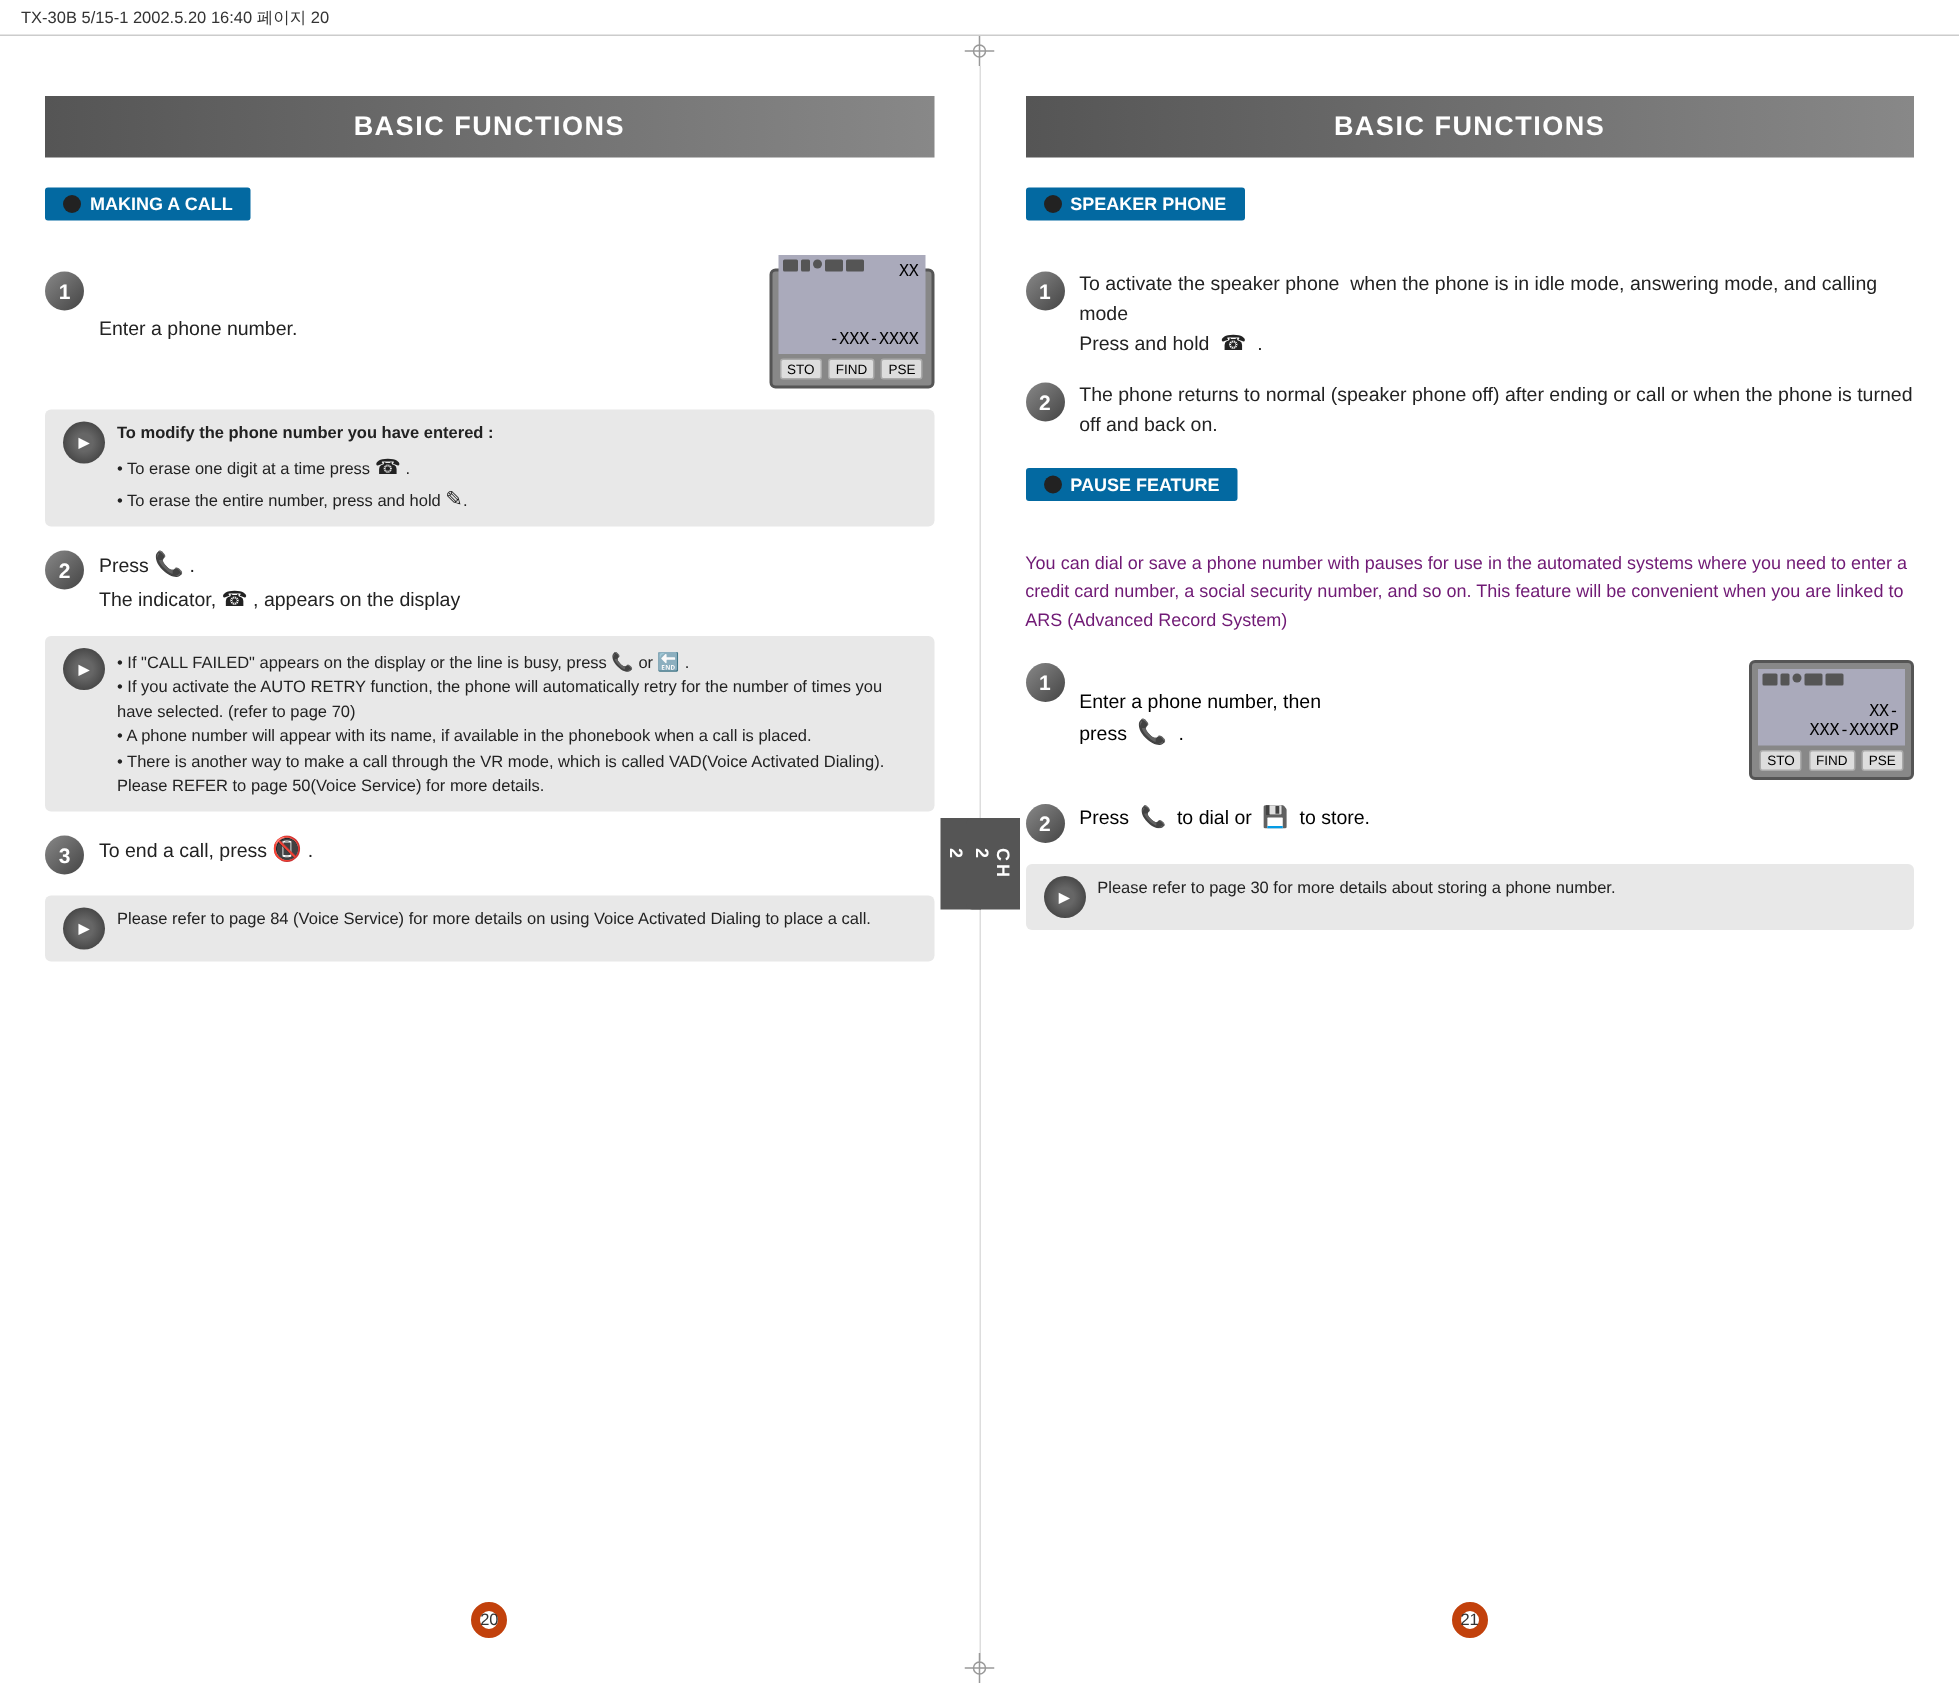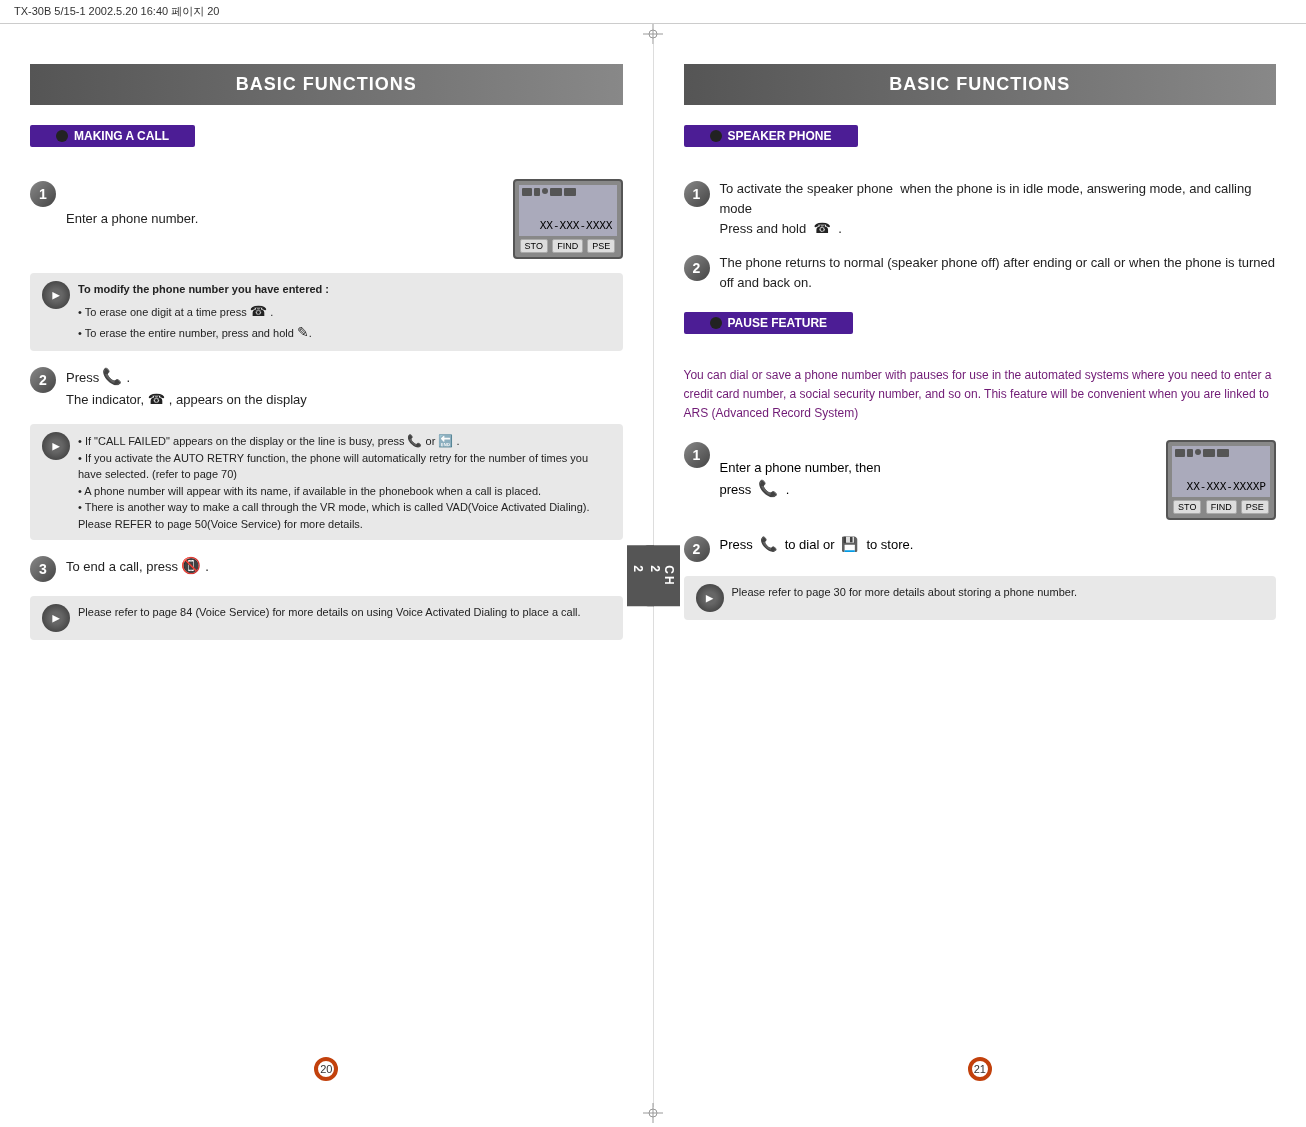--- a/index.html
+++ b/index.html
@@ -37,25 +37,25 @@
       font-size: 18px;
       font-weight: bold;
       text-align: center;
       padding: 10px 16px;
       margin-bottom: 20px;
       letter-spacing: 1px;
     }
     .section-header {
       display: inline-flex;
       align-items: center;
-      background: #4c1d95;
+      background: #0369a1;
       color: #fff;
       font-size: 12px;
       font-weight: bold;
-      padding: 4px 26px;
+      padding: 4px 12px;
       margin-bottom: 16px;
       border-radius: 2px;
       text-align: center;
     }
     .section-header .dot {
       width: 12px;
       height: 12px;
       background: #222;
       border-radius: 50%;
       margin-right: 6px;
@@ -135,20 +135,21 @@
       align-items: center;
       justify-content: flex-end;
       padding: 4px;
       flex-shrink: 0;
     }
     .phone-screen {
       background: #aab;
       width: 100%;
       flex: 1;
       display: flex;
+      flex-direction: column;
       align-items: flex-end;
       justify-content: flex-end;
       padding: 4px;
       font-family: monospace;
       font-size: 11px;
       color: #000;
       position: relative;
     }
     .phone-icons-row {
       display: flex;
@@ -202,24 +203,24 @@
       writing-mode: vertical-rl;
       text-orientation: mixed;
       padding: 20px 4px;
       font-size: 12px;
       font-weight: bold;
       letter-spacing: 2px;
       border-radius: 4px 0 0 4px;
     }
     .page-number {
       position: absolute;
-      bottom: 26px;
+      bottom: 15px;
       left: 50%;
       transform: translateX(-50%);
-      border: 4px solid #c2410c;
+      border: 6px solid #c2410c;
       border-radius: 50%;
       width: 24px;
       height: 24px;
       display: flex;
       align-items: center;
       justify-content: center;
       font-size: 11px;
       color: #333;
     }
     .crosshair {
@@ -294,21 +295,21 @@
         <div class="phone-display">
           <div class="phone-screen">
             <div class="phone-icons-row">
               <div class="phone-icon-sm" style="width:10px;height:8px;background:#555;"></div>
               <div class="phone-icon-sm" style="width:6px;height:8px;background:#555;"></div>
               <div class="phone-icon-sm" style="width:6px;height:6px;background:#555;border-radius:50%;"></div>
               <div class="phone-icon-sm" style="width:12px;height:8px;background:#555;"></div>
               <div class="phone-icon-sm" style="width:12px;height:8px;background:#555;"></div>
             </div>
             <div style="font-family:monospace; font-size:11px; color:#000; text-align:right;">XX</div>
-            <div style="font-family:monospace; font-size:11px; color:#000; text-align:right;">-XXX-XXXX</div>
+            <div style="font-family:monospace; font-size:11px; color:#000; text-align:right;margin-top:32px;">-XXX-XXXX</div>
           </div>
           <div class="phone-buttons-row">
             <span class="phone-btn">STO</span>
             <span class="phone-btn">FIND</span>
             <span class="phone-btn">PSE</span>
           </div>
         </div>
       </div>
     </div>
 

